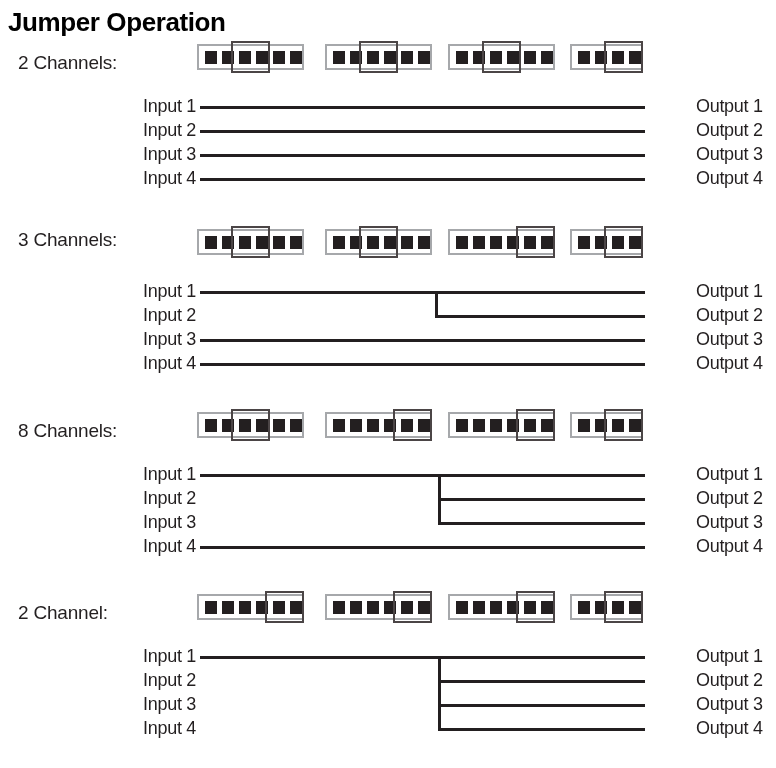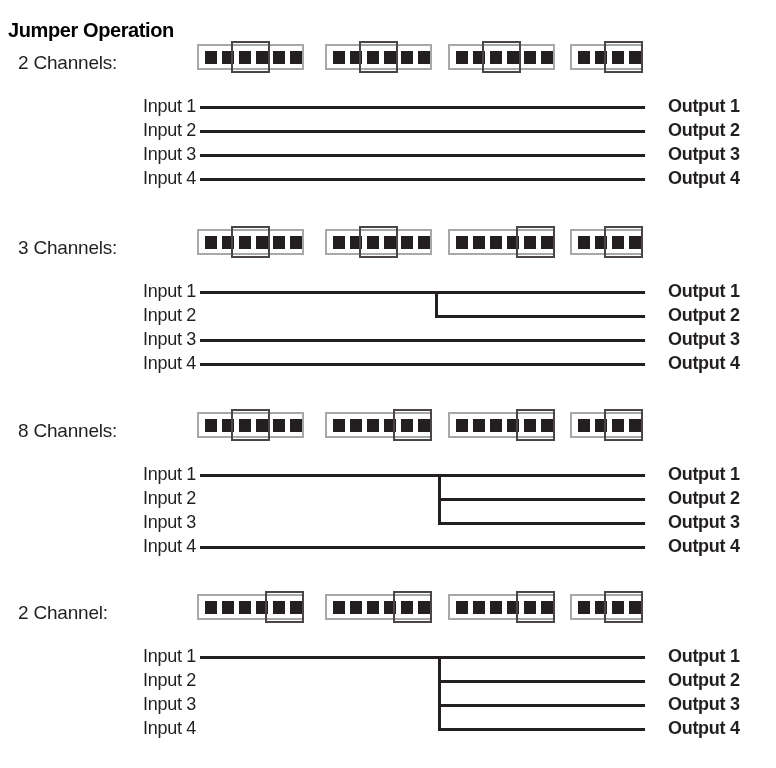--- a/index.html
+++ b/index.html
@@ -12,22 +12,22 @@
     height: 768px;
     position: relative;
     font-family: "Liberation Sans", sans-serif;
     color: #231f20;
     overflow: hidden;
   }
 
   #page-title {
     position: absolute;
     left: 8px;
-    top: 16px;
-    font-size: 20px;
+    top: 8px;
+    font-size: 26px;
     font-weight: bold;
     letter-spacing: -0.4px;
     color: #000000;
     line-height: 28px;
     white-space: nowrap;
   }
 
   .section {
     position: absolute;
     left: 0;
@@ -91,22 +91,21 @@
     white-space: nowrap;
     letter-spacing: -0.3px;
     line-height: 18px;
   }
   .in-label {
     width: 96px;
     text-align: right;
     left: 100px;
   }
   .out-label {
-    left: 668px;
-    font-weight: bold;
+    left: 696px;
   }
   .hline {
     position: absolute;
     height: 3px;
     background: #231f20;
   }
   .vline {
     position: absolute;
     width: 3px;
     background: #231f20;
@@ -165,21 +164,21 @@
     <div class="io-label out-label" style="top: 25px;">Output 2</div>
     <div class="io-label out-label" style="top: 49px;">Output 3</div>
     <div class="io-label out-label" style="top: 73px;">Output 4</div>
     <div class="hline" style="left: 200px; width: 445px; top: 10px;"></div>
     <div class="hline" style="left: 200px; width: 445px; top: 34px;"></div>
     <div class="hline" style="left: 200px; width: 445px; top: 58px;"></div>
     <div class="hline" style="left: 200px; width: 445px; top: 82px;"></div>
   </div>
 
 <div class="section" style="top:229px;">
-  <div class="section-label" style="top:8px;">3 Channels:</div>
+  <div class="section-label" style="top:0;">3 Channels:</div>
   <div class="jumper-row" id="jr1">
       <div class="header-block" style="left: 197px; width: 107px;">
         <div class="pin"></div>
         <div class="pin"></div>
         <div class="pin"></div>
         <div class="pin"></div>
         <div class="pin"></div>
         <div class="pin"></div>
       </div>
       <div class="shunt" style="left: 231px; width: 39px;"></div>

